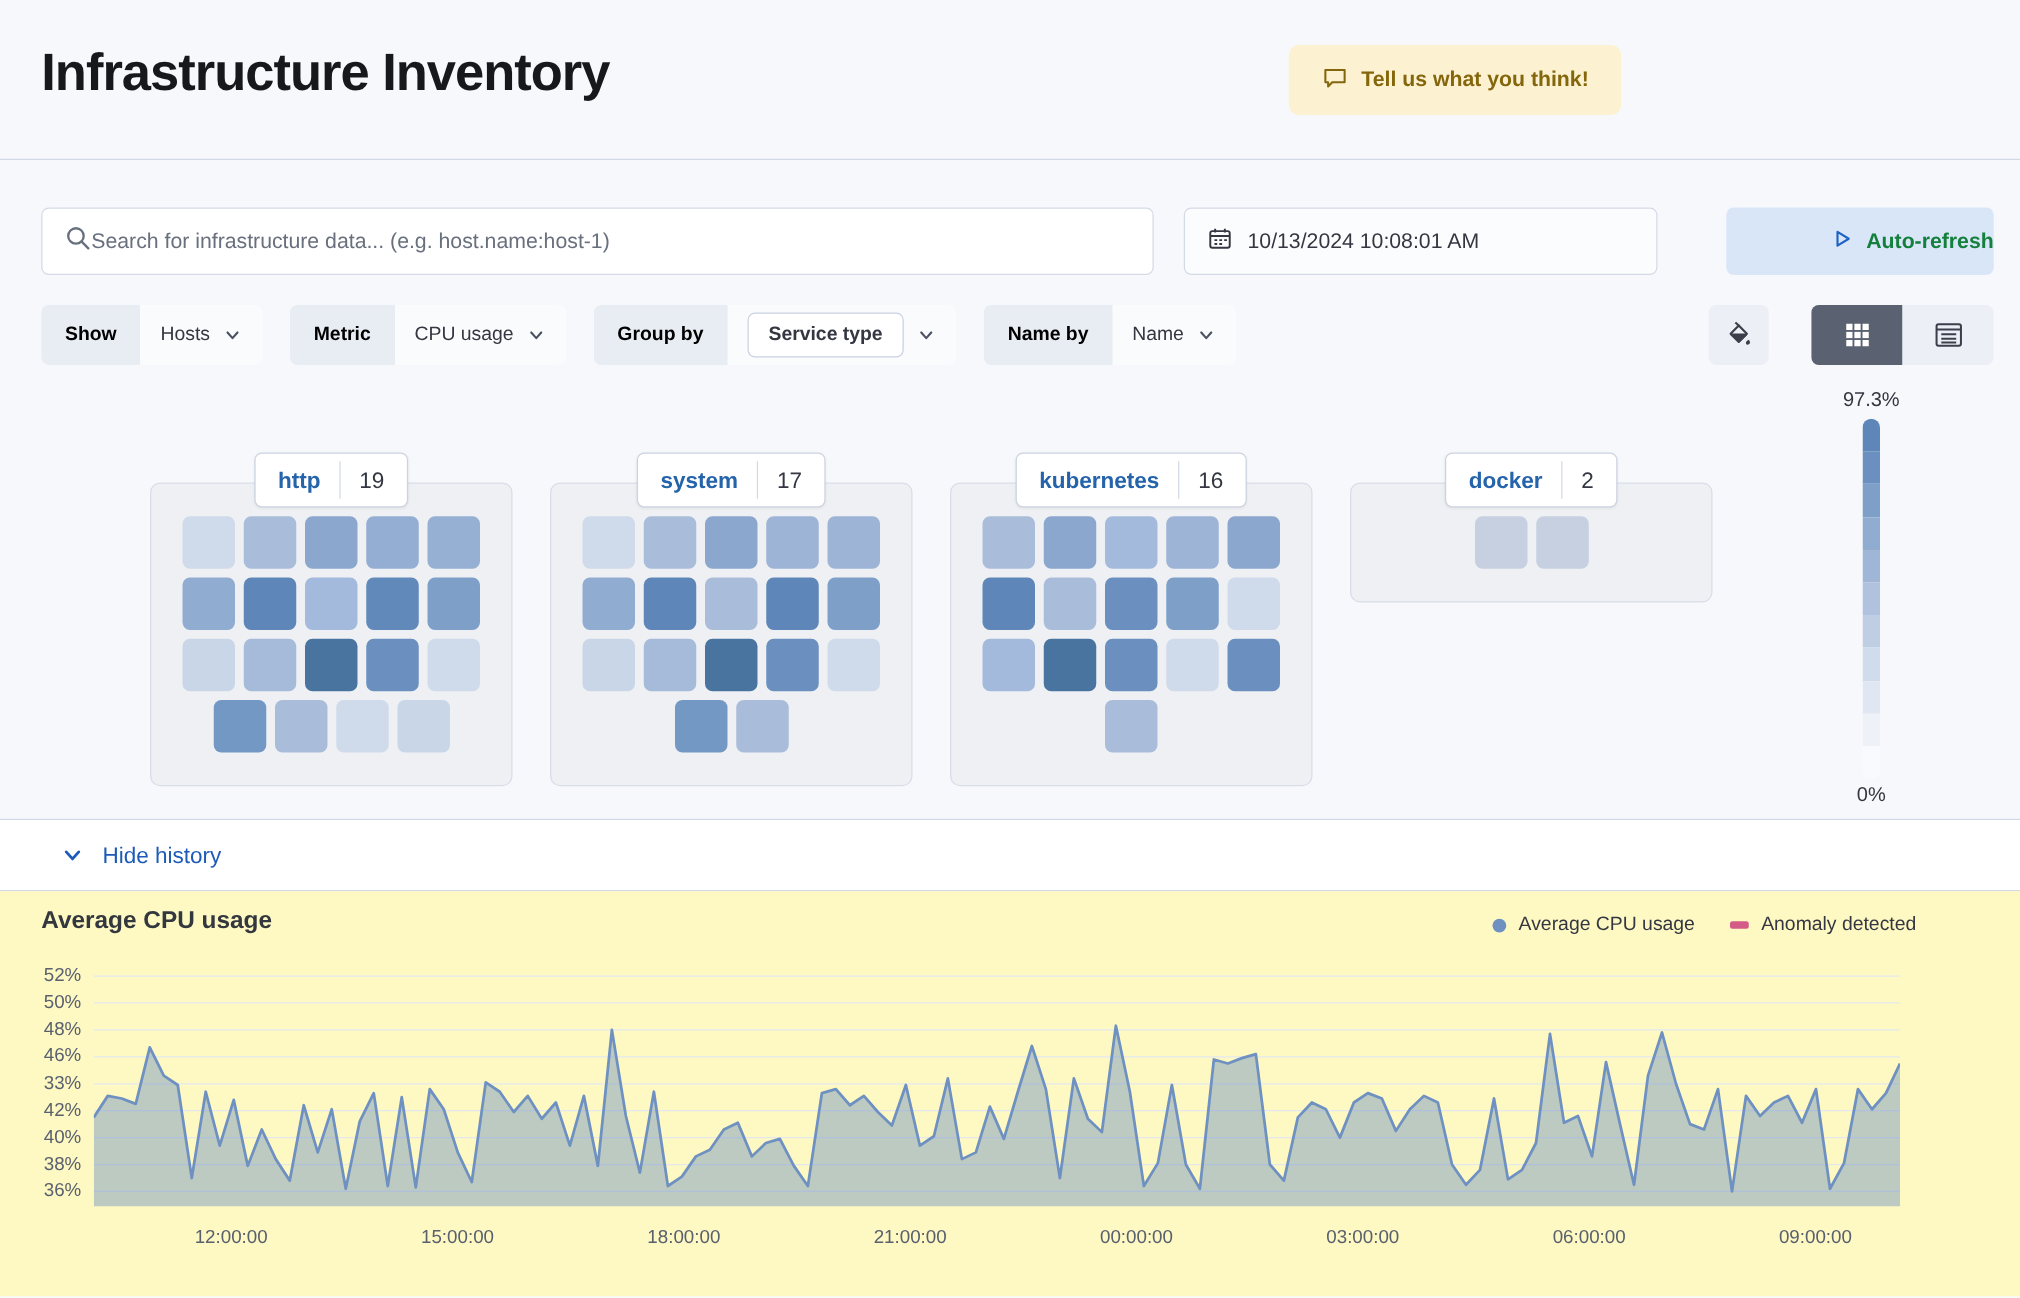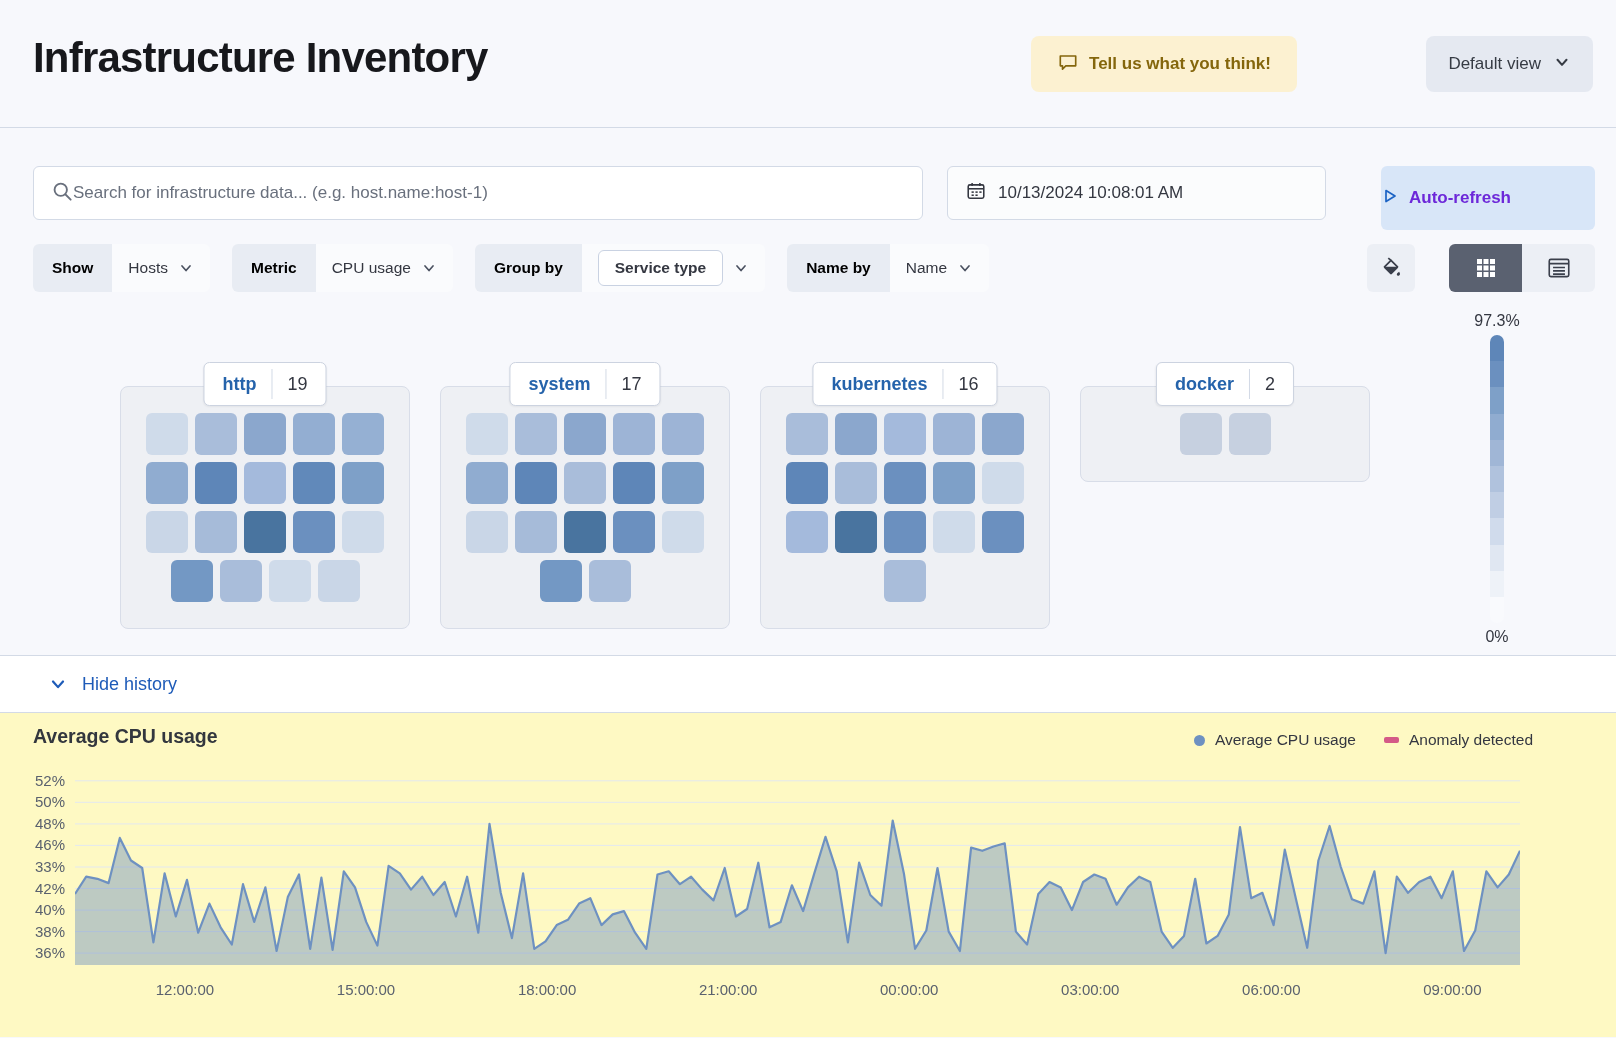--- a/index.html
+++ b/index.html
@@ -23,23 +23,23 @@
   .search-box { position:absolute; left:33px; top:38px; width:890px; height:54px;
     background:#ffffff; border:1px solid #d3dae6; border-radius:6px;
     display:flex; align-items:center; padding:0 18px; gap:0; }
   .search-box input { border:none; outline:none; flex:1; font-size:17px;
     font-family:inherit; color:#343741; background:transparent; }
   .search-box input::placeholder { color:#69707d; }
   .date-box { position:absolute; left:947px; top:38px; width:379px; height:54px;
     background:#fbfcfd; border:1px solid #d3dae6; border-radius:6px;
     display:flex; align-items:center; padding:0 18px; gap:12px; font-size:17px;
     color:#343741; cursor:pointer; }
-  .btn-refresh { position:absolute; right:21px; top:38px; width:214px; height:64px;
-    background:#d8e6f8; color:#6d28d9; font-weight:600; border-radius:6px;
-    justify-content:flex-start; }
+  .btn-refresh { position:absolute; right:21px; top:38px; width:214px; height:54px;
+    background:#d8e6f8; color:#15803d; font-weight:600; border-radius:6px;
+    justify-content:flex-end; }
 
   
   .filters { position:absolute; left:33px; top:116px; right:21px; height:48px;
     display:flex; align-items:center; }
   .fgroup { display:inline-flex; align-items:center; height:48px; border-radius:6px;
     background:#fafbfd; overflow:hidden; margin-right:22px; cursor:pointer; }
   .fgroup .flabel { display:flex; align-items:center; height:100%; padding:0 19px;
     background:#e8ecf3; font-weight:700; font-size:15.5px; color:#000000; }
   .fgroup .fvalue { display:flex; align-items:center; gap:10px; padding:0 16px;
     font-size:15.5px; color:#343741; }
@@ -105,28 +105,20 @@
 
   <button class="btn btn-feedback">
     <span>
       <svg width="22" height="22" viewBox="0 0 20 20" fill="none" stroke="#84660c" stroke-width="1.5">
         <path d="M3 4.5 h14 v9 h-9 l-3 3 v-3 h-2 z" stroke-linejoin="round"></path>
       </svg>
     </span>
     <span>Tell us what you think!</span>
   </button>
 
-  <button class="btn btn-view">
-    <span>Default view</span>
-    <span>
-      <svg width="18" height="18" viewBox="0 0 16 16" fill="none" stroke="#363b44" stroke-width="1.8" stroke-linecap="round" stroke-linejoin="round">
-        <polyline points="4,6 8,10.5 12,6"></polyline>
-      </svg>
-    </span>
-  </button>
 </div>
 
 <div class="toolbar">
 
   <div class="search-box">
     <span>
       <svg width="21" height="21" viewBox="0 0 18 18" fill="none" stroke="#69707d" stroke-width="1.6" stroke-linecap="round">
         <circle cx="7.5" cy="7.5" r="5.3"></circle>
           <line x1="11.6" y1="11.6" x2="16" y2="16"></line>
       </svg>

